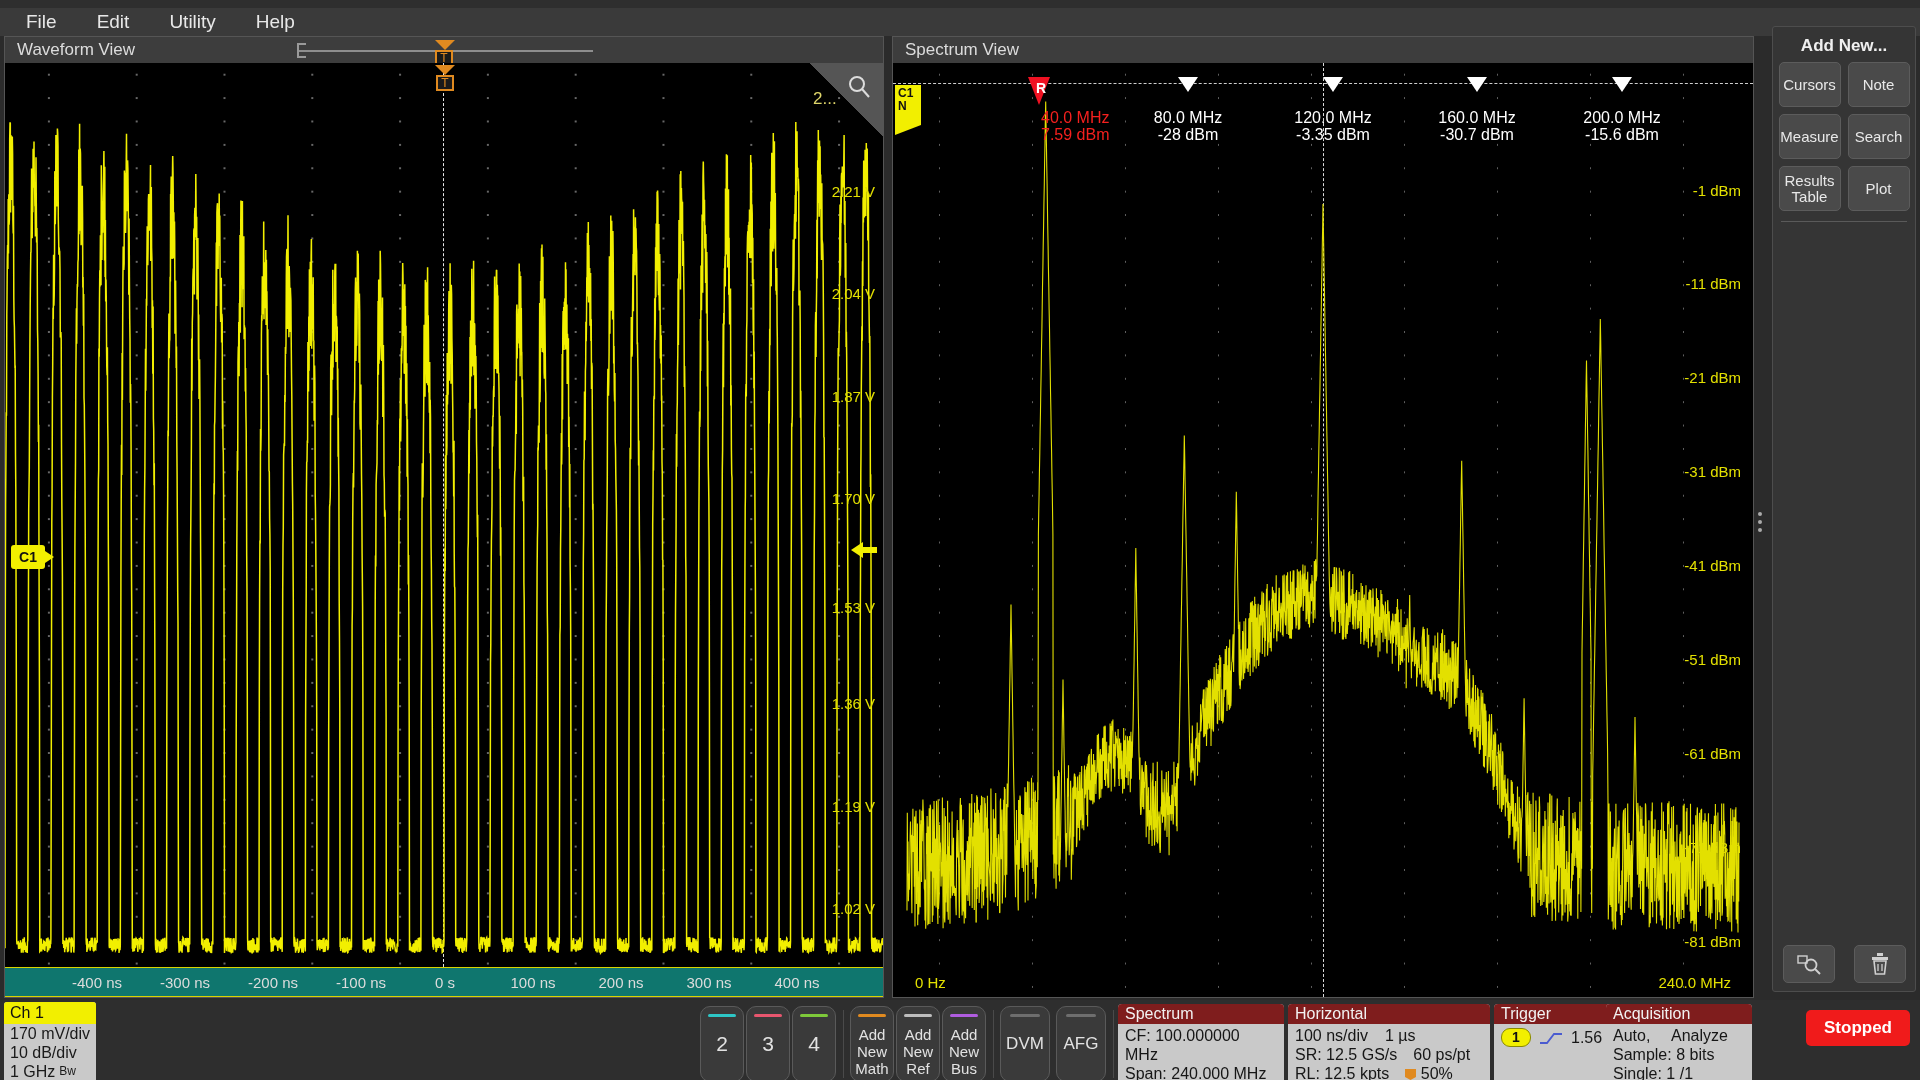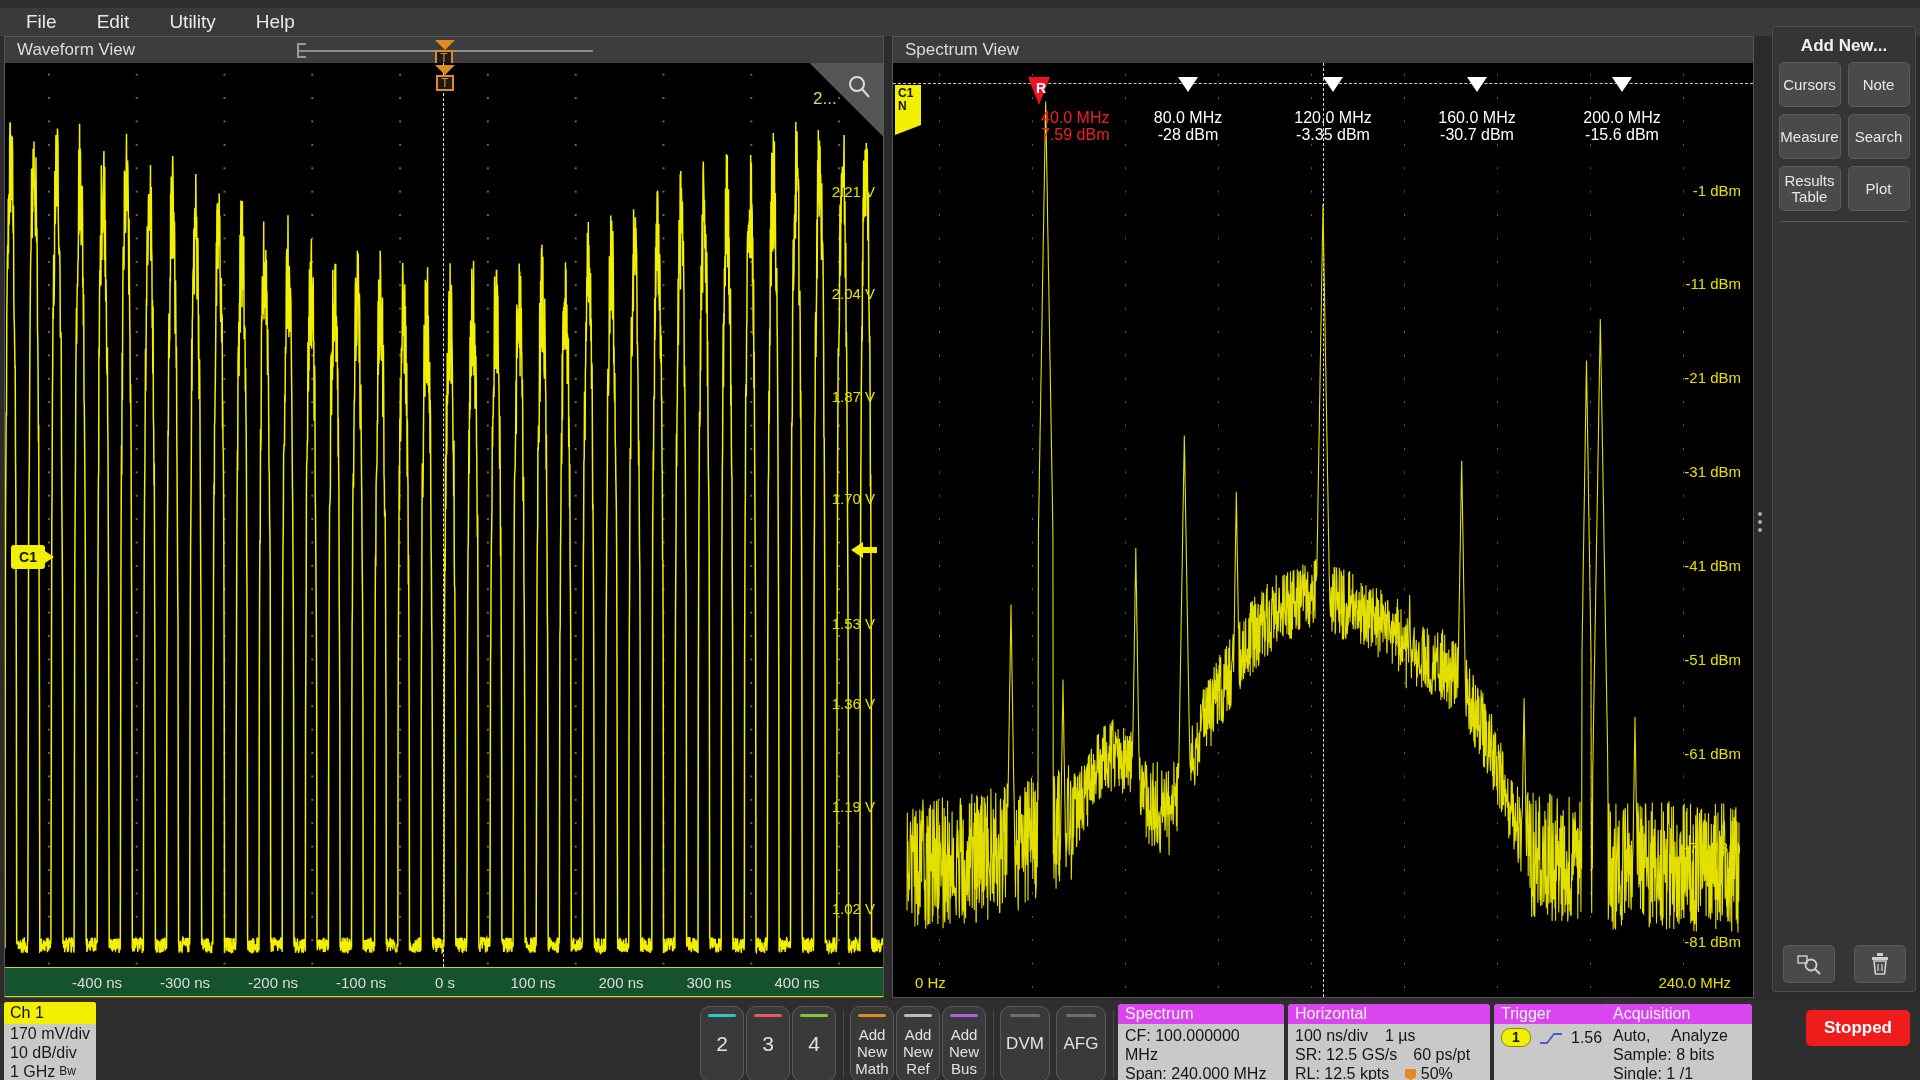--- a/index.html
+++ b/index.html
@@ -96,21 +96,21 @@
     content: ""; position: absolute; right: -9px; top: 6px;
     border-top: 6px solid transparent; border-bottom: 6px solid transparent;
     border-left: 9px solid #f2ef00;
   }
   #ch1-level-arrow {
     position: absolute; right: 6px; top: 477px;
   }
 
   #wf-time-axis {
     position: absolute; left: 0; right: 0; bottom: 0; height: 30px;
-    background: #14532d; border-top: 1px solid #d8d400; border-bottom: 1px solid #d8d400;
+    background: #0f766e; border-top: 1px solid #d8d400; border-bottom: 1px solid #d8d400;
     display: flex; align-items: center;
   }
   .t-label { position: absolute; color: #dcdcdc; font-size: 15px; transform: translateX(-50%); }
 
   
   #spectrum-view {
     position: absolute; left: 892px; top: 28px; width: 862px; height: 962px;
     background: #000; border: 1px solid #555;
   }
   #spec-grid {
@@ -223,21 +223,21 @@
   }
   .toolbtn .bar { position: absolute; left: 9px; right: 9px; top: 7px; height: 3px;
      border-radius: 2px; background: #6e6e6e; }
   .vsep { position: absolute; top: 10px; width: 1px; height: 68px; background: #4a4a4a; }
 
   .statbox {
     position: absolute; top: 4px; background: #c9c9c9; border-radius: 4px;
     overflow: hidden;
   }
   .statbox .hdr {
-    background: #d946ef; color: #f2f2f2; font-size: 16px; padding: 1px 0 1px 7px;
+    background: #7f1d1d; color: #f2f2f2; font-size: 16px; padding: 1px 0 1px 7px;
   }
   .statbox .body { padding: 2px 7px 0; }
   .statbox .line { color: #161616; font-size: 16px; line-height: 19px; display: flex; gap: 16px; }
   .statbox .line span.c2 { min-width: 74px; }
   #trig-ch {
     display: inline-block; width: 30px; height: 19px; background: #f2ef00;
     border: 1px solid #8a8a00; border-radius: 9px; color: #111; font-size: 14px;
     text-align: center; line-height: 17px; font-weight: bold;
   }
   #stopped-badge {
@@ -293,21 +293,21 @@
       <div id="ch1-level-arrow">
         <svg width="26" height="20">
             <polygon points="0,10 12,2 12,7 26,7 26,13 12,13 12,18" fill="#f2ef00"></polygon>
           </svg>
       </div>
 
       <div class="v-label" style="top:120px">2.21 V</div>
       <div class="v-label" style="top:222px">2.04 V</div>
       <div class="v-label" style="top:325px">1.87 V</div>
       <div class="v-label" style="top:427px">1.70 V</div>
-      <div class="v-label" style="top:552px">1.53 V</div>
+      <div class="v-label" style="top:536px">1.53 V</div>
       <div class="v-label" style="top:632px">1.36 V</div>
       <div class="v-label" style="top:735px">1.19 V</div>
       <div class="v-label" style="top:837px">1.02 V</div>
       <div class="v-label" style="top:912px">850 mV</div>
 
       <div class="zoom-corner">
         <span class="lbl">2...</span>
         <svg width="28" height="28">
           <circle cx="12" cy="11" r="7" fill="none" stroke="#dcdcdc" stroke-width="2"></circle>
           <line x1="17" y1="16" x2="24" y2="24" stroke="#dcdcdc" stroke-width="2"></line>

